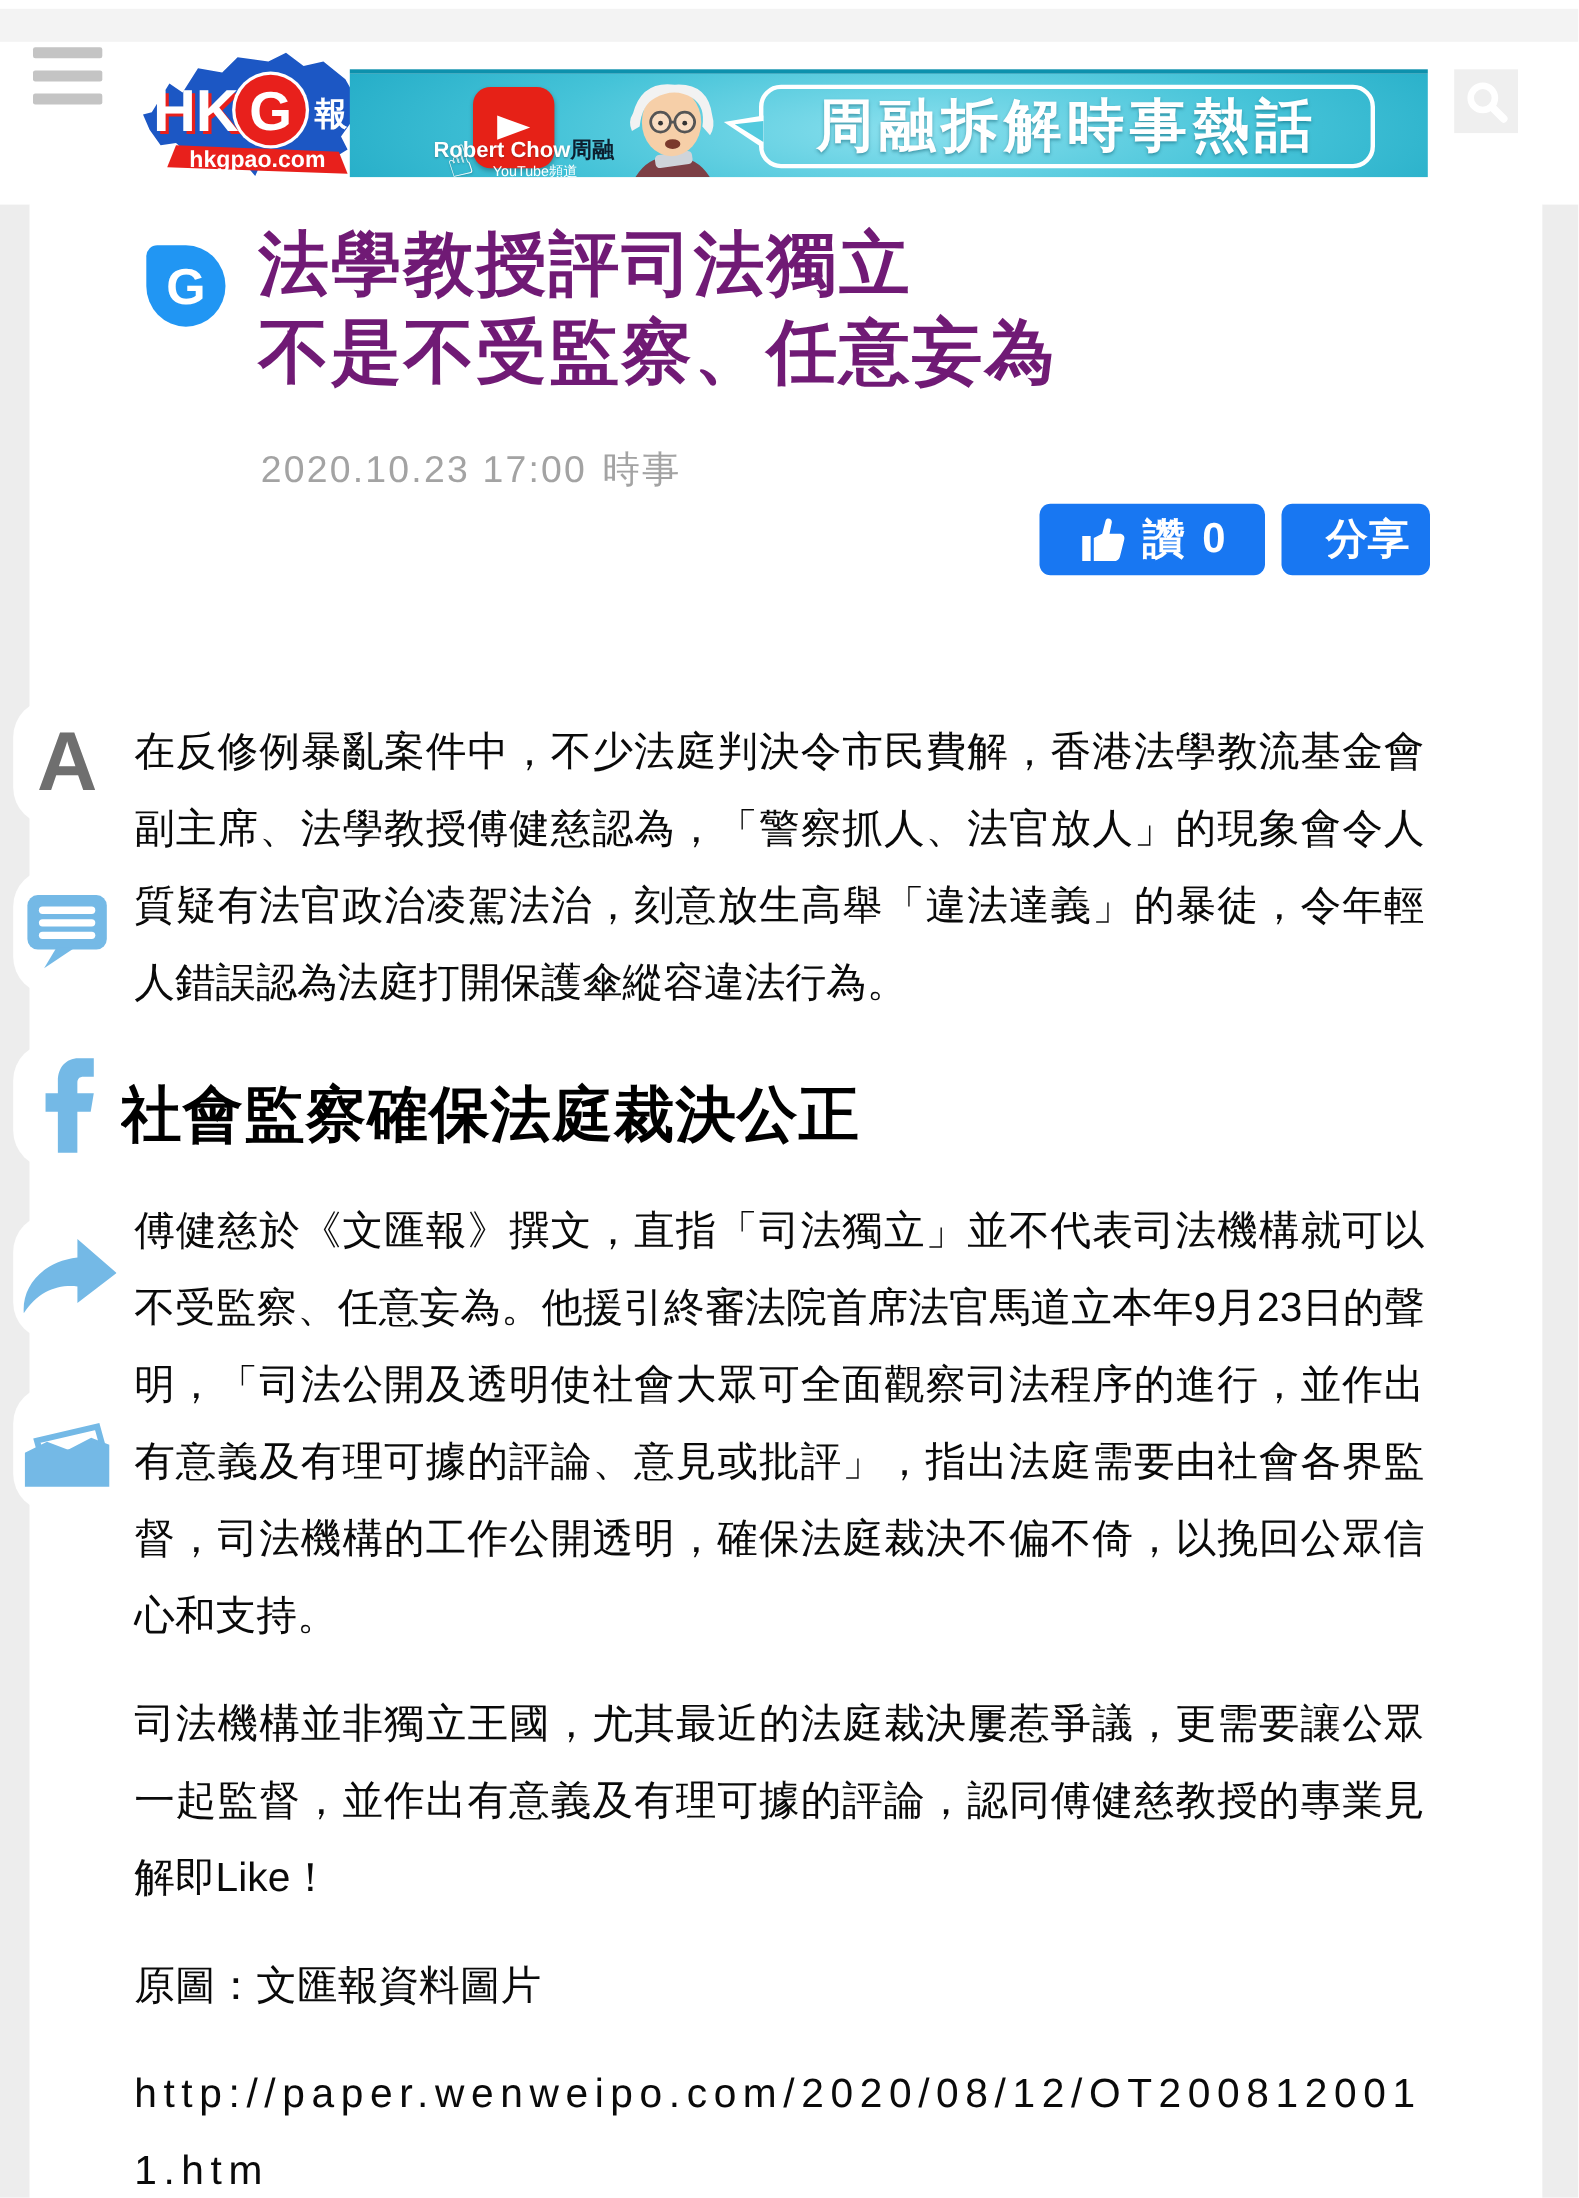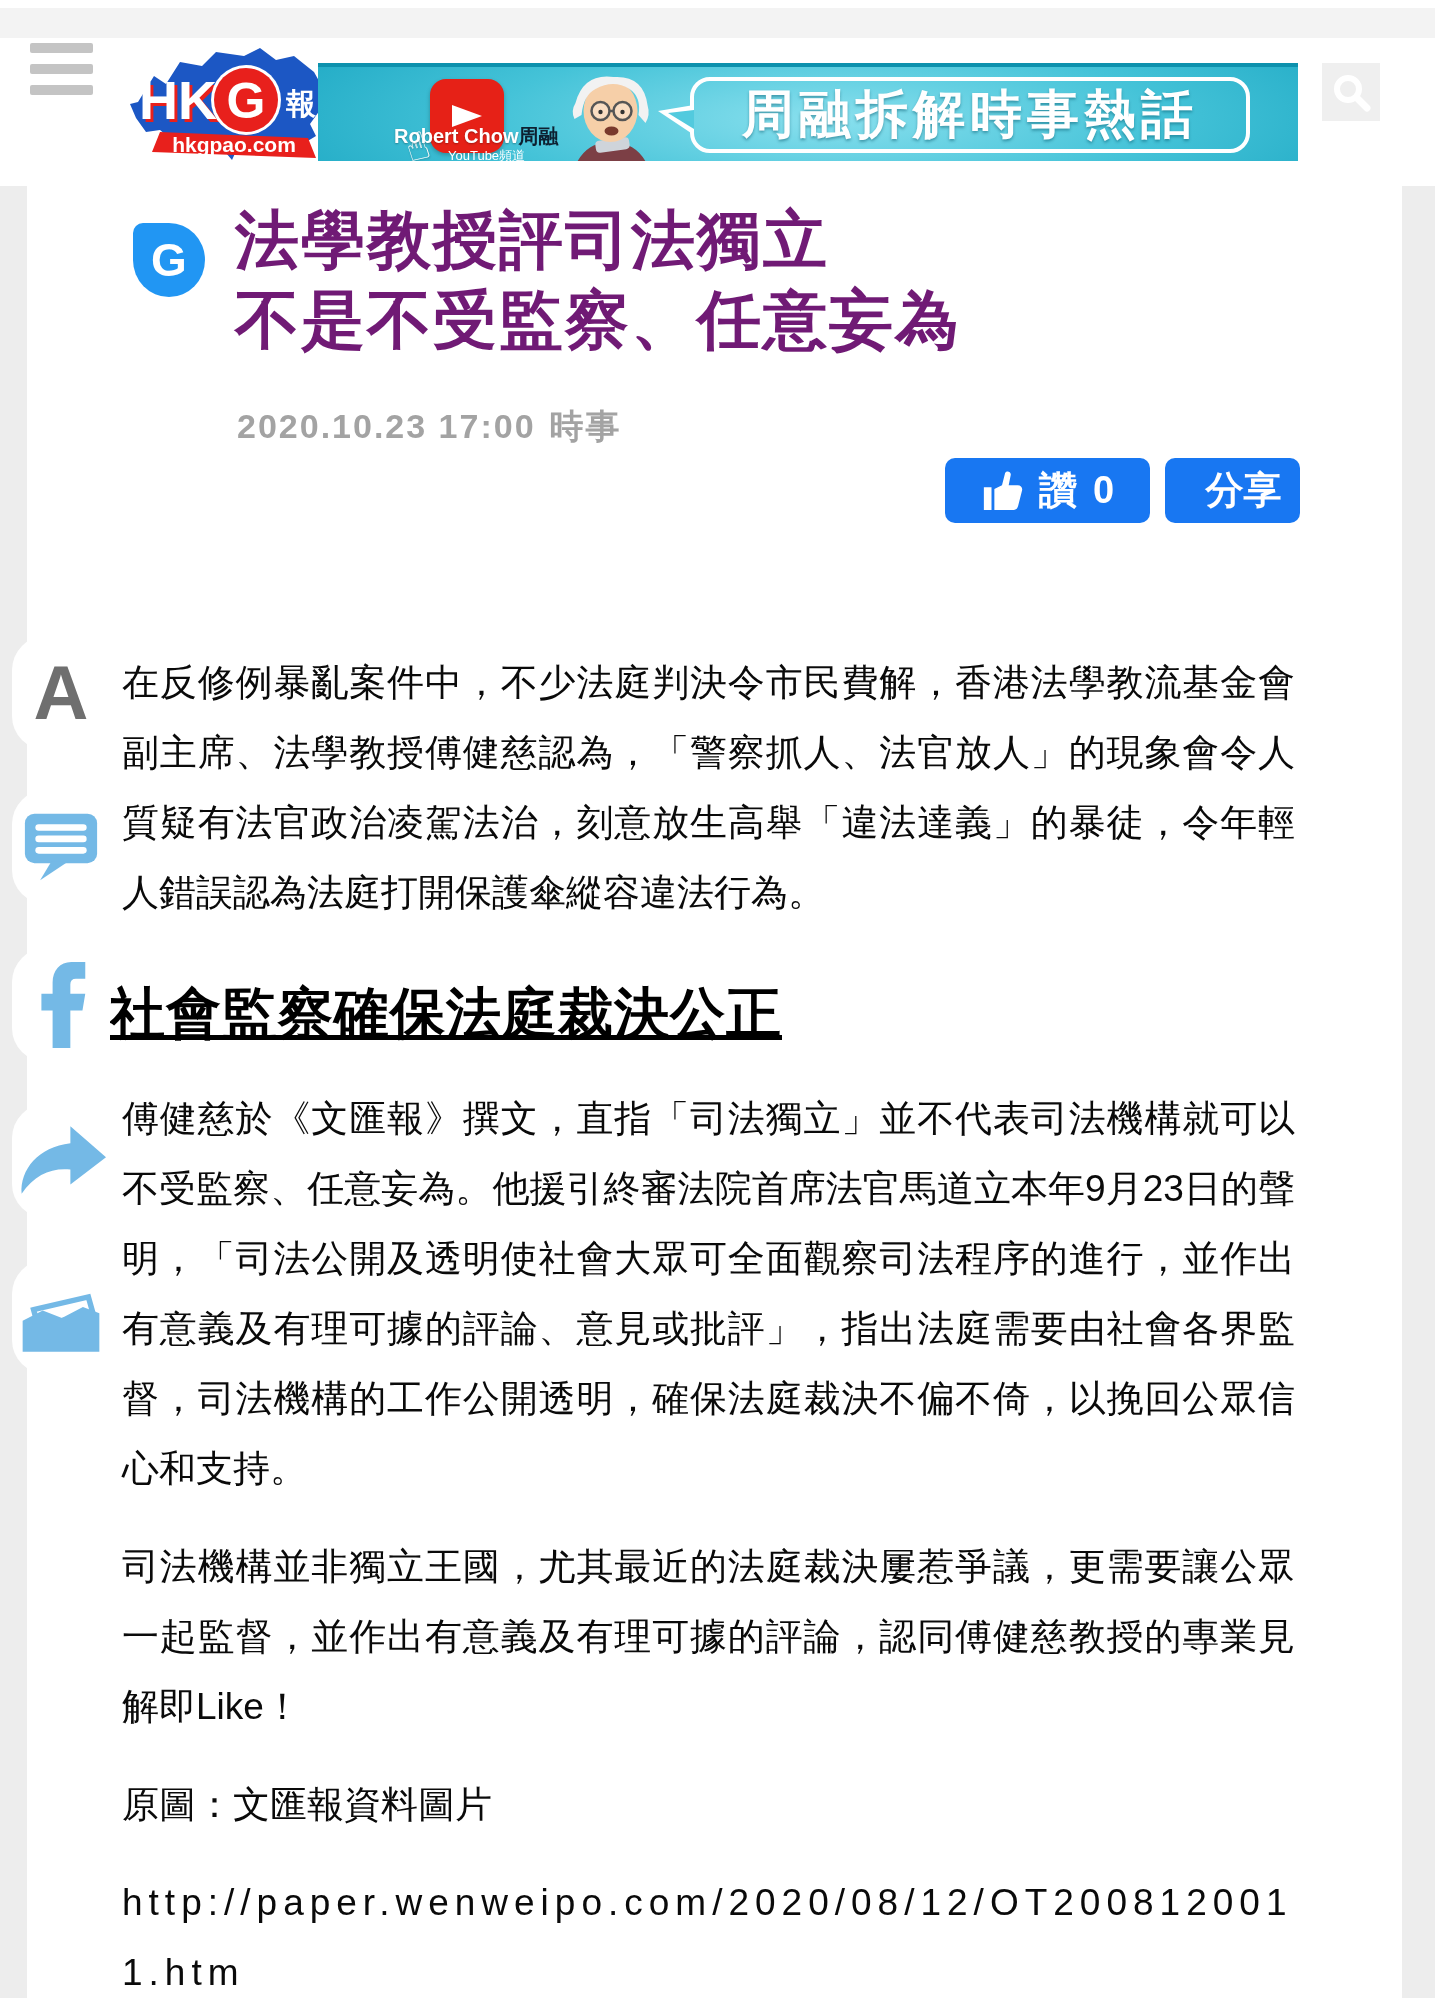--- a/index.html
+++ b/index.html
@@ -40,31 +40,31 @@
   
   .gutter-l{position:absolute;left:0;top:186px;width:27px;height:1812px;background:#ededed;}
   .gutter-r{position:absolute;left:1402px;top:186px;width:33px;height:1812px;background:#ededed;}
   .card{position:absolute;left:27px;top:186px;width:1375px;height:1812px;background:#fff;}
   
   .g-icon{position:absolute;left:106px;top:37px;width:72px;height:74px;background:#2196f3;
     border-radius:10px 50% 50% 50%;color:#fff;font-weight:900;font-size:46px;
     display:flex;align-items:center;justify-content:center;}
   .title{position:absolute;left:208px;top:14px;margin:0;font-size:64px;line-height:80px;font-weight:900;
     color:#701a75;letter-spacing:2px;}
-  .meta{position:absolute;left:210px;top:218px;font-size:34px;font-weight:700;color:#a3a3a3;letter-spacing:2px;}
+  .meta{position:absolute;left:210px;top:218px;font-size:34px;font-weight:400;color:#a3a3a3;letter-spacing:2px;}
   .meta .cat{margin-left:14px;cursor:pointer;}
   .btn{position:absolute;top:272px;height:65px;background:#1877f2;border:none;border-radius:10px;
     color:#fff;font-size:38px;font-weight:700;display:flex;align-items:center;justify-content:center;
     gap:16px;cursor:pointer;font-family:inherit;}
   .btn-like{left:918px;width:205px;}
   .btn-share{left:1138px;width:135px;padding-left:28px;}
   
   .article-body{position:absolute;left:83px;top:462px;width:1197px;color:#0a0a0a;}
   .article-body p{margin:0 12px 28px;font-size:37px;line-height:70px;text-align:justify;}
-  .article-body h2{margin:52px 0 38px;font-size:55px;line-height:66px;font-weight:900;color:#000;letter-spacing:1px;text-decoration:underline;}
+  .article-body h2{margin:52px 0 38px;font-size:55px;line-height:66px;font-weight:900;color:#000;letter-spacing:1px;}
   .p-url{width:1180px;letter-spacing:6px;word-break:break-all;text-align:left !important;}
   
   .side-tab{position:absolute;left:12px;width:98px;height:114px;background:#fff;border-radius:34px 0 0 34px;
     display:flex;align-items:center;justify-content:center;z-index:5;cursor:pointer;}
   .tab-a{top:636px;} .tab-comment{top:790px;} .tab-fb{top:948px;} .tab-share{top:1104px;} .tab-archive{top:1260px;}
   .a-glyph{font-size:76px;font-weight:900;color:#6f6f6f;line-height:1;}
 </style>
 </head>
 <body>
 

